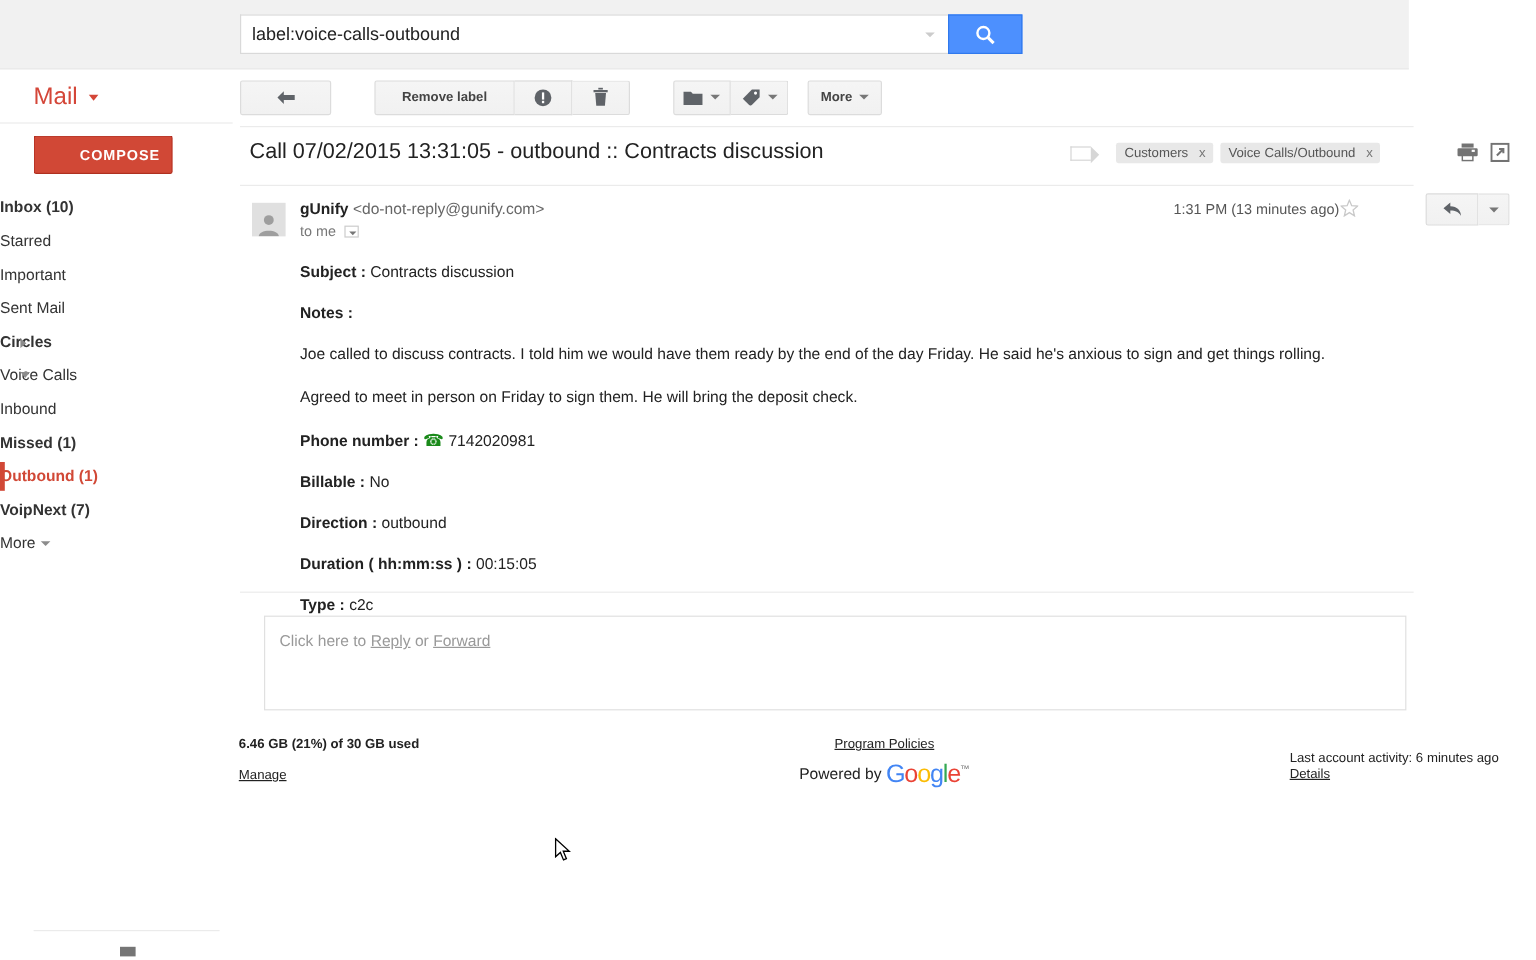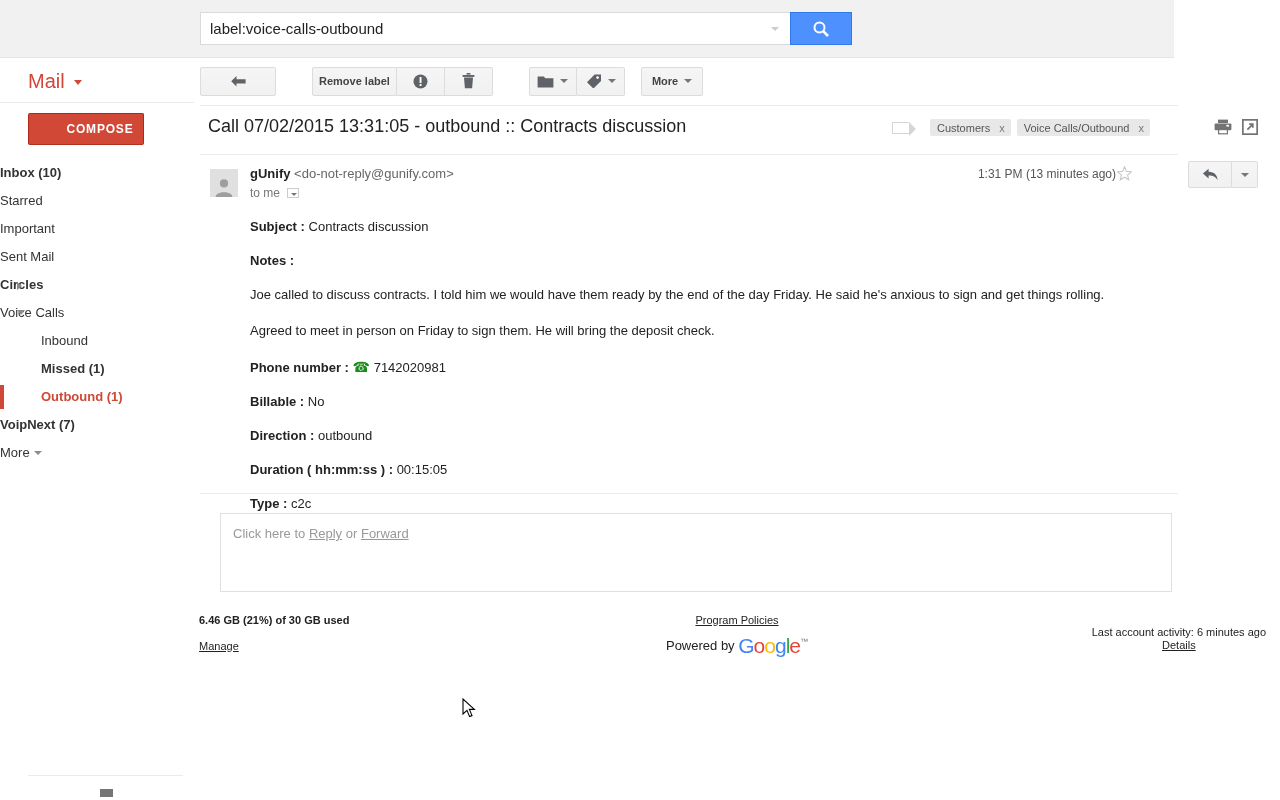--- a/index.html
+++ b/index.html
@@ -92,21 +92,21 @@
   }
   .nav { position: absolute; left: 0; top: 101px; width: 194px; }
   .nav-item {
     position: relative;
     height: 28px; line-height: 28px;
     font-size: 13px; color: #333;
     cursor: pointer;
     white-space: nowrap;
   }
   .nav-item.bold { font-weight: bold; }
-  .nav-item.sub { padding-left: 41px; }
+  .nav-item.sub { }
   .nav-item.active { color: #d14836; font-weight: bold; }
   .nav-item.active .rbar {
     position: absolute; left: 0; top: 2px;
     width: 4px; height: 24px; background: #d14836;
   }
   .nav-item .tri {
     position: absolute; left: 17px; top: 11px;
     width: 0; height: 0;
   }
   .tri.right {
@@ -155,21 +155,21 @@
     display: flex; align-items: center; justify-content: center;
     font-size: 11px; font-weight: bold; color: #444;
     cursor: pointer;
     white-space: nowrap;
   }
   .tb-group { display: flex; }
   .tb-group .tb-btn { border-radius: 0; border-left-width: 0; }
   .tb-group .tb-btn:first-child { border-radius: 2px 0 0 2px; border-left-width: 1px; }
   .tb-group .tb-btn:last-child { border-radius: 0 2px 2px 0; }
   #tb-back { width: 76px; margin-left: 6px; }
-  #tb-removelabel { padding: 0 6px; }
+  #tb-removelabel { padding: 0 22px; }
   #tb-spam { width: 48px; }
   #tb-trash { width: 48px; }
   #tb-move { width: 48px; }
   #tb-labels { width: 48px; }
   #tb-more { padding: 0 10px; }
   .tb-caret {
     width: 0; height: 0; margin-left: 6px;
     border-left: 4px solid transparent;
     border-right: 4px solid transparent;
     border-top: 4px solid #777;
@@ -315,22 +315,22 @@
     position: absolute; left: 0; width: 1086px; top: 8px;
     text-align: center; font-size: 11px; color: #222;
   }
   .f-center a { color: #222; text-decoration: underline; cursor: pointer; }
   .pb { margin-top: 8px; font-size: 13px; }
   .goog { font-size: 21px; letter-spacing: -1px; vertical-align: -3px; }
   .g1 { color: #4285f4; } .g2 { color: #ea4335; } .g3 { color: #fbbc05; }
   .g4 { color: #4285f4; } .g5 { color: #34a853; } .g6 { color: #ea4335; }
   .tm { font-size: 8px; vertical-align: 6px; color: #777; }
   .f-right {
-    position: absolute; right: 14px; top: 20px;
-    font-size: 11px; color: #222; text-align: center;
+    position: absolute; right: 31px; top: 20px;
+    font-size: 11px; color: #222; text-align: left;
   }
   .f-right a { display: block; color: #222; text-decoration: underline; margin-top: 1px; cursor: pointer; }
 
   
   .cursor { position: absolute; left: 462px; top: 698px; }
 </style>
 </head>
 <body>
 
 <div class="topbar">

